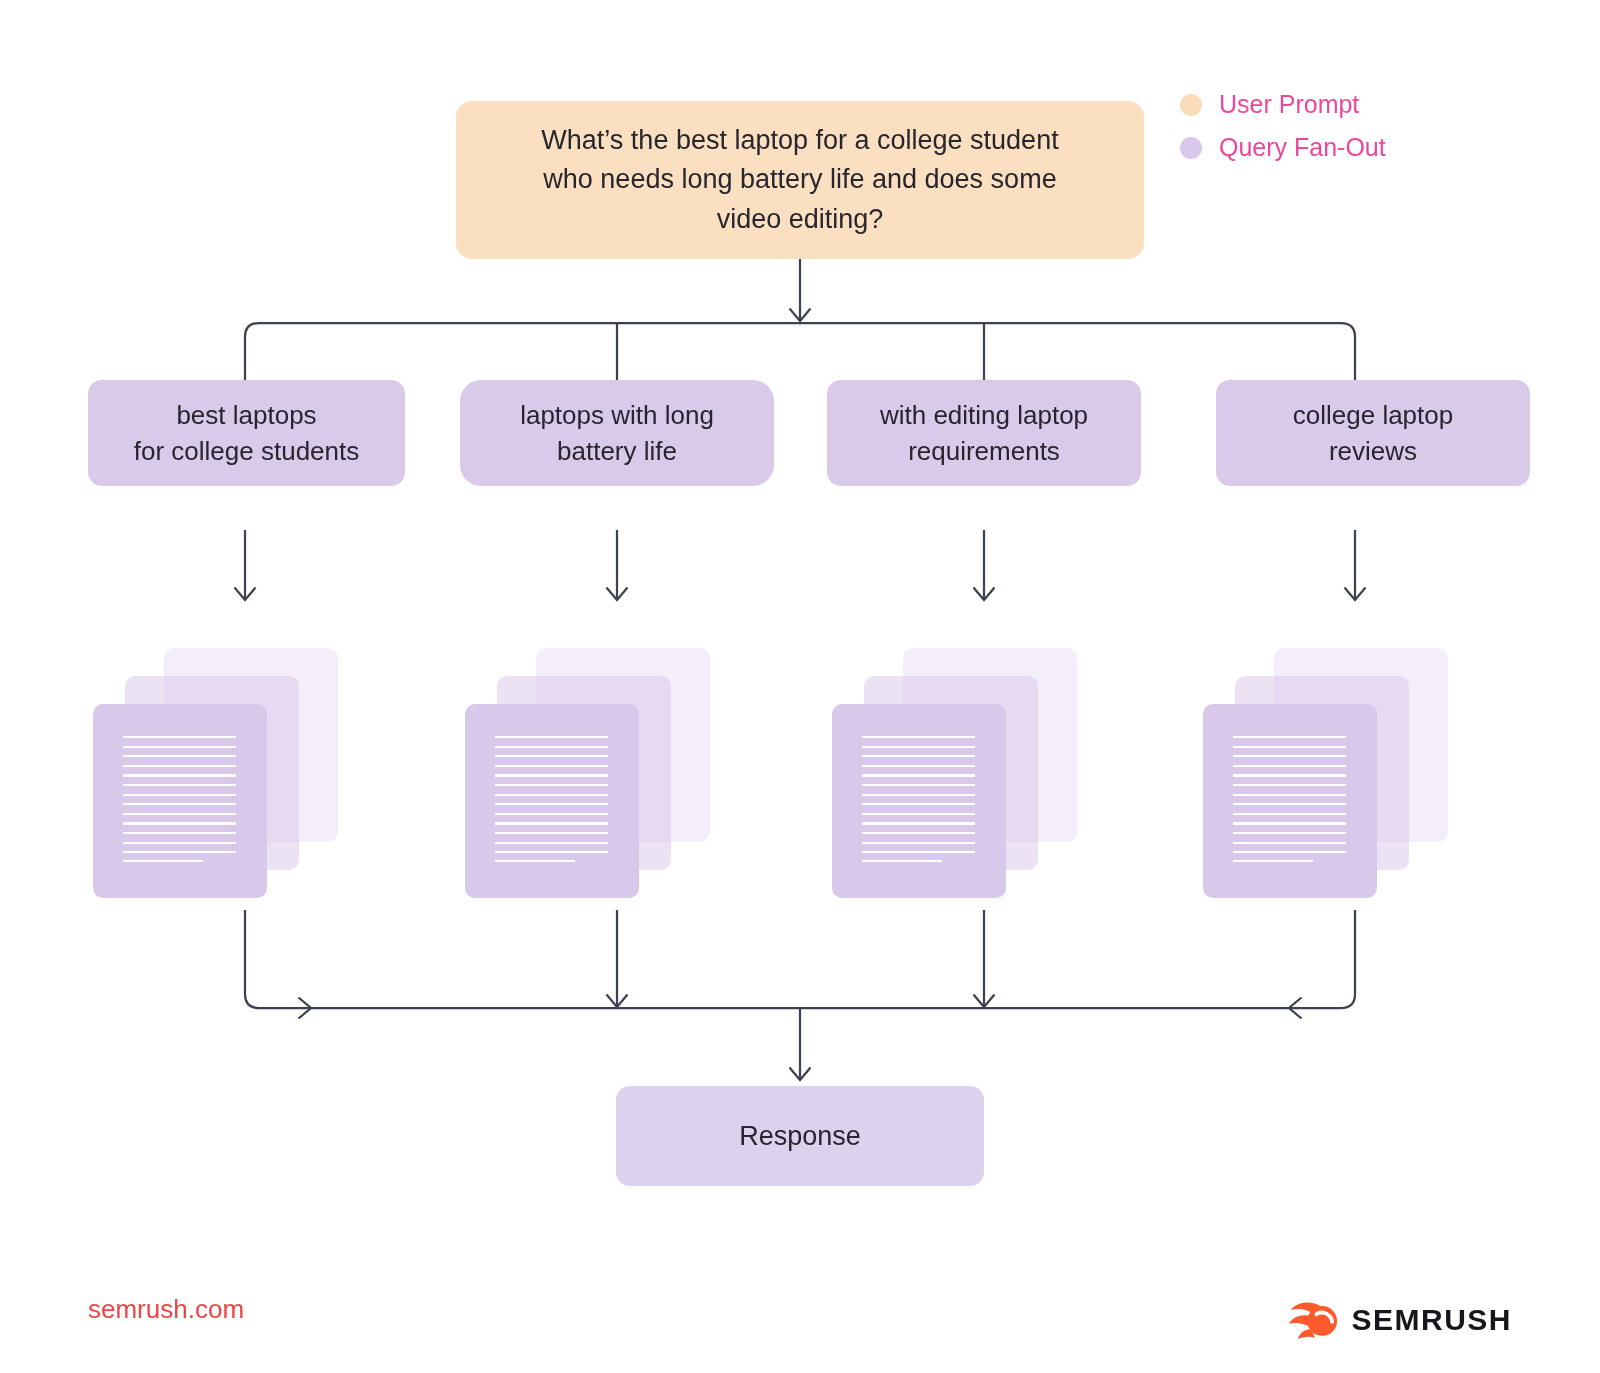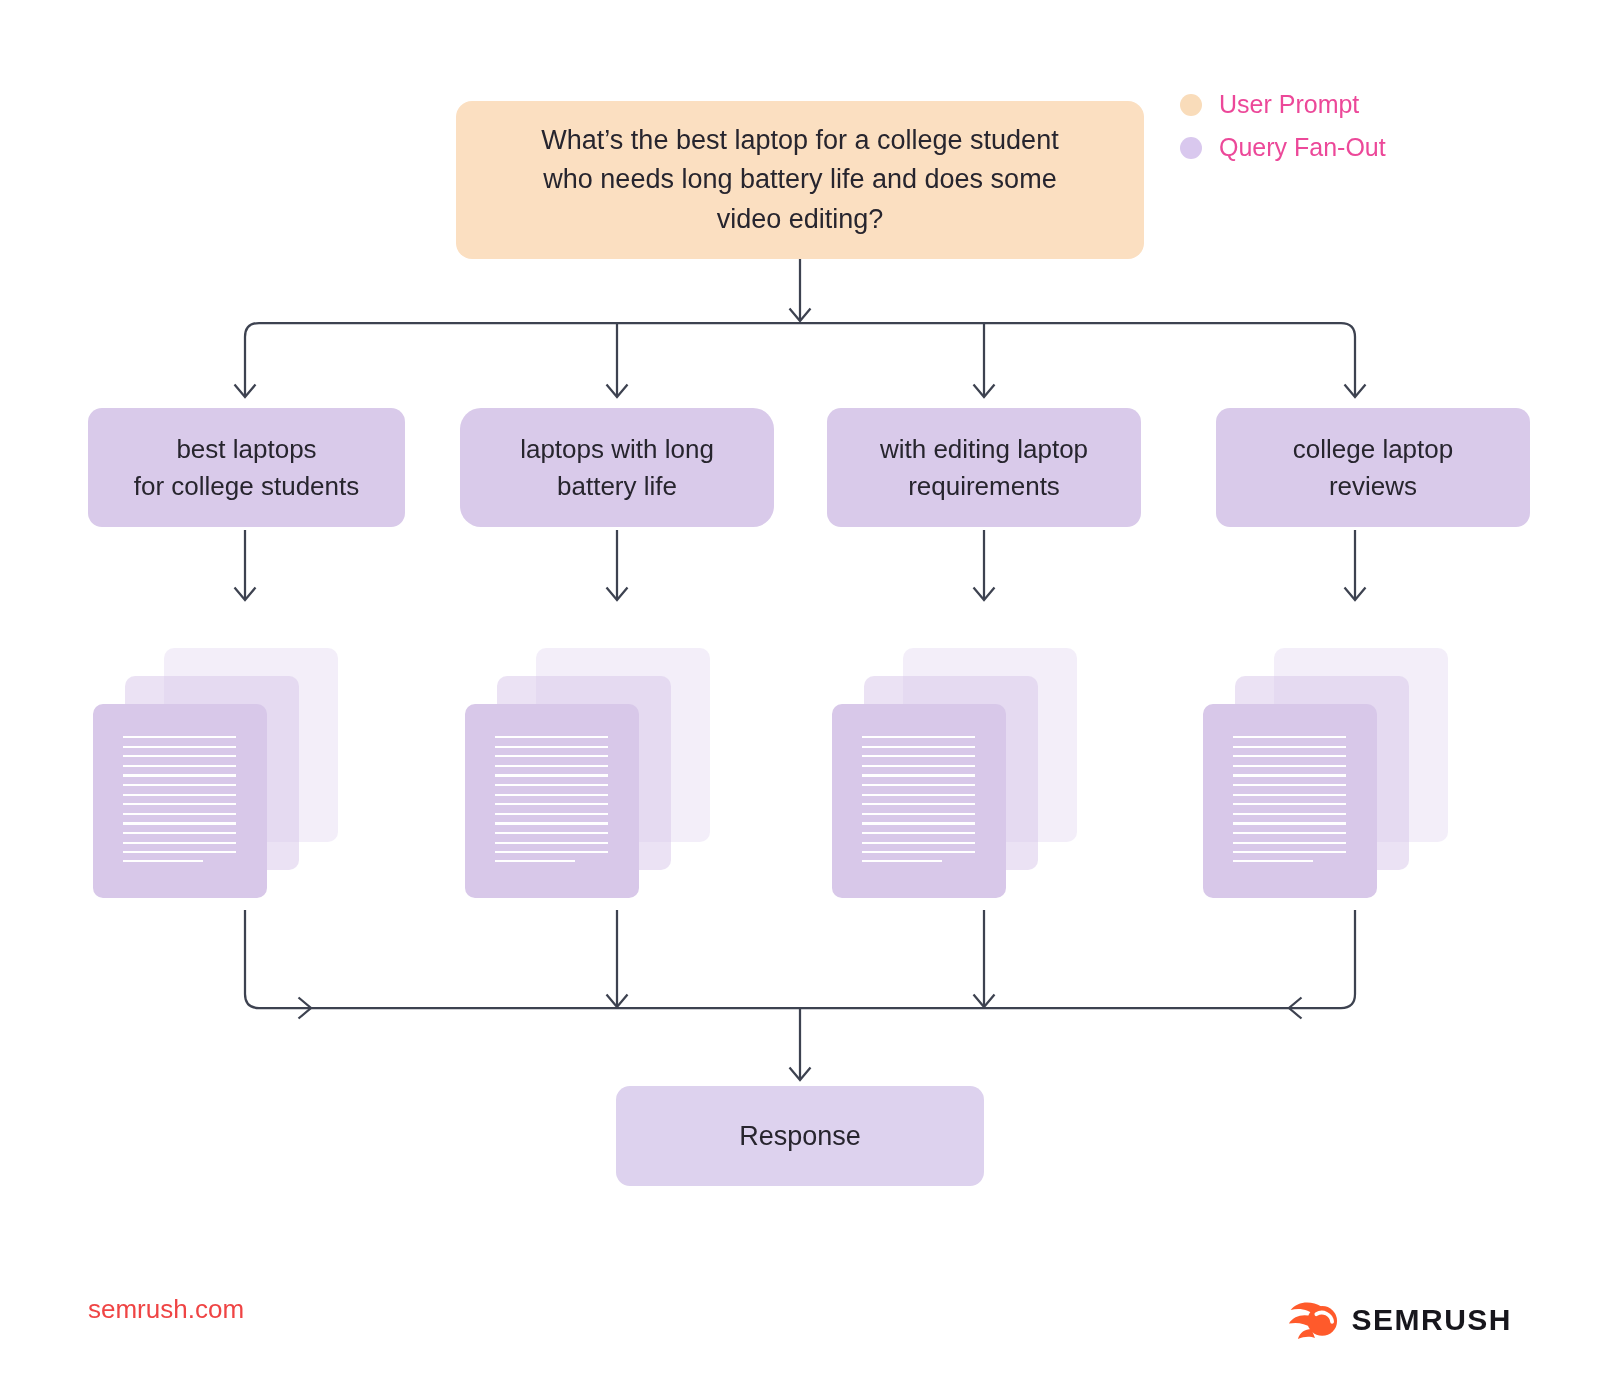--- a/index.html
+++ b/index.html
@@ -11,21 +11,21 @@
 
   
   .node{
     position:absolute;display:flex;align-items:center;justify-content:center;
     text-align:center;white-space:pre-line;border-radius:14px;
   }
   .prompt{
     left:456px;top:85px;width:688px;height:158px;background:#FBDFC1;
     border-radius:16px;font-size:27px;line-height:1.45;margin-top:16px;
   }
-  .qbox{top:408px;height:119px;background:#D9CAEA;font-size:26px;line-height:1.4;}
+  .qbox{top:380px;height:106px;background:#D9CAEA;font-size:26px;line-height:1.4;}
   .q1{left:88px;width:317px;}
   .q2{left:460px;width:314px;border-radius:21px;}
   .q3{left:827px;width:314px;}
   .q4{left:1198px;width:314px;margin-left:18px;}
   .response{
     left:616px;top:1086px;width:368px;height:100px;background:#DDD2EE;font-size:27px;
   }
 
   
   .legend{position:absolute;left:1180px;top:90px;display:flex;flex-direction:column;gap:14px;

